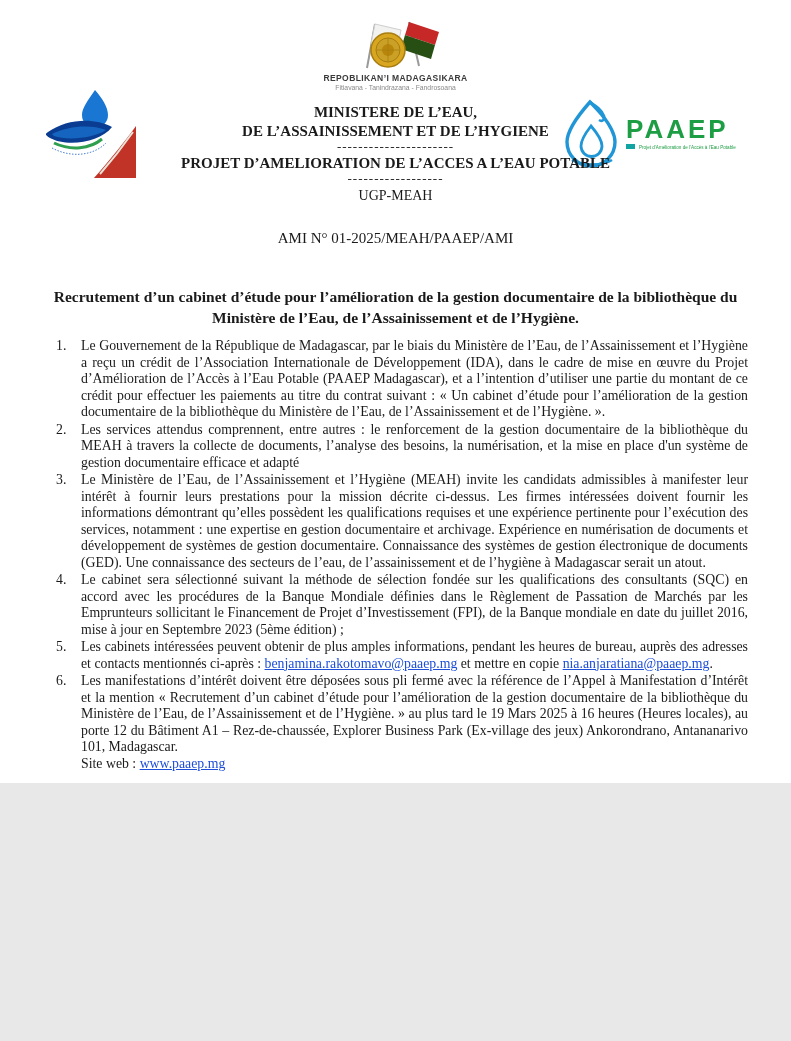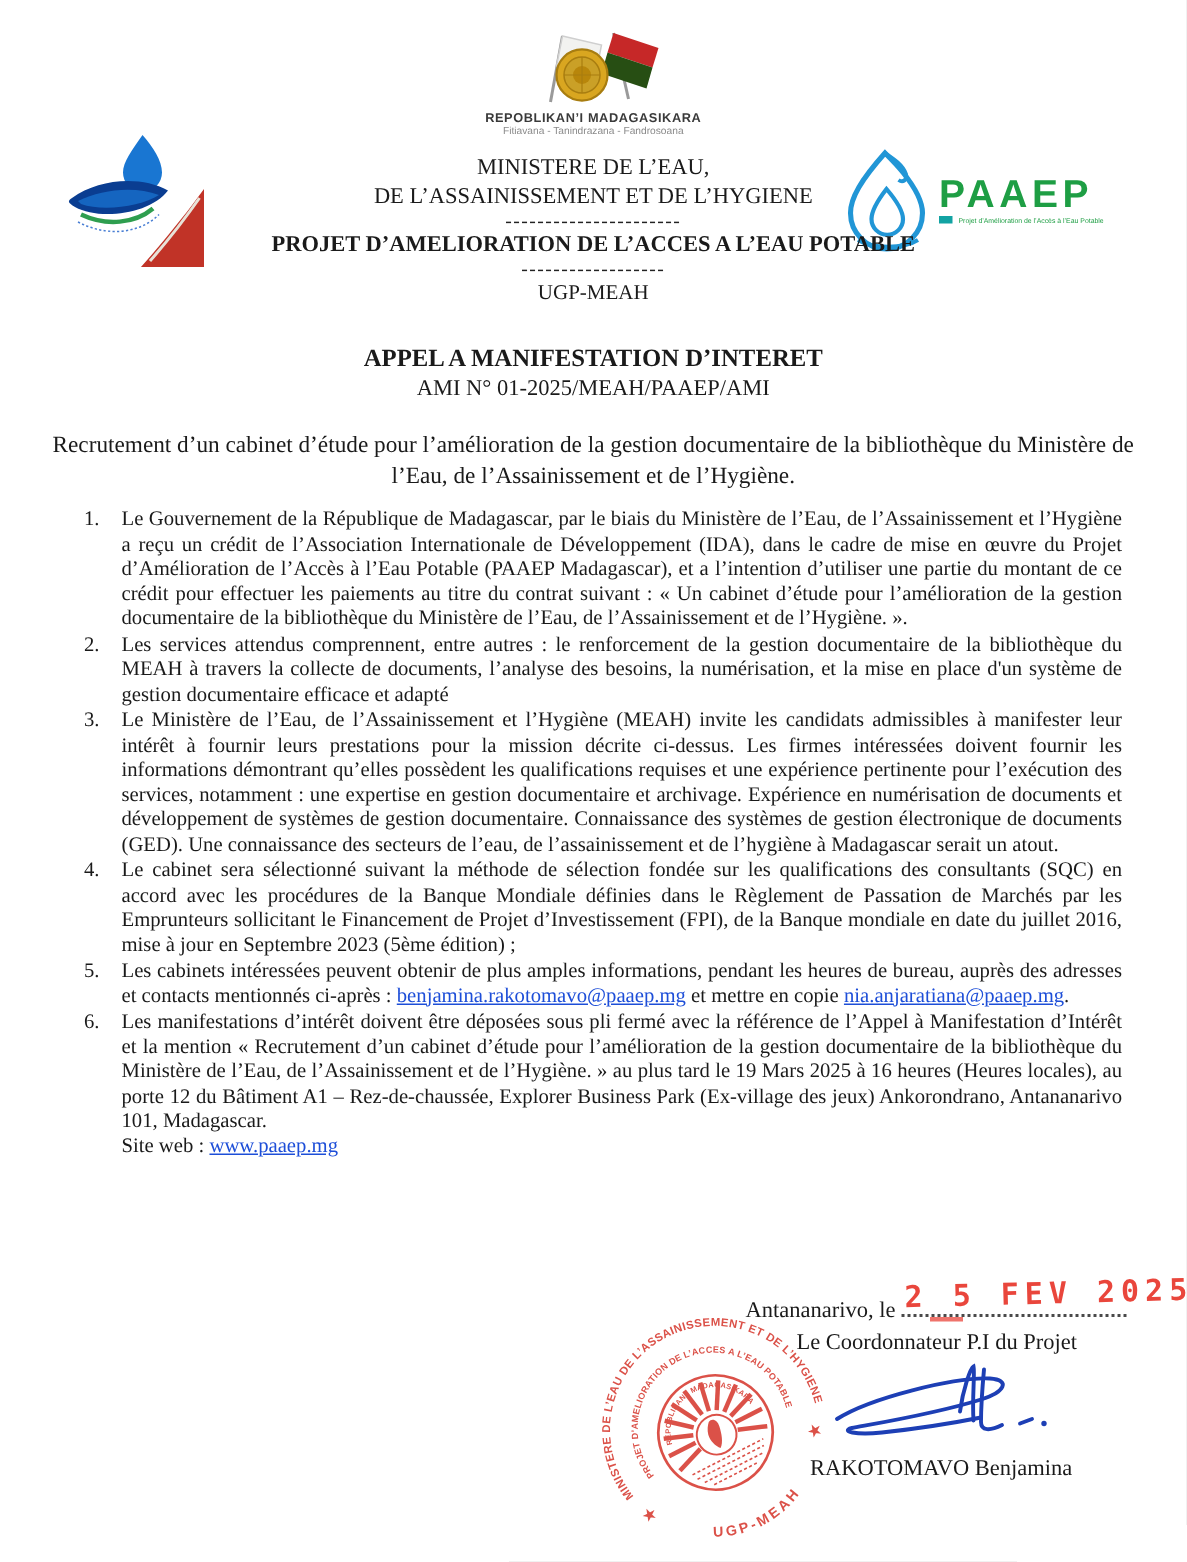--- a/index.html
+++ b/index.html
@@ -1,42 +1,42 @@
 <!DOCTYPE html>
 <html><head>
 <meta charset="utf-8">
 <style>
   html,body{margin:0;padding:0;background:#e8e8e8;}
   .page{
-    position:relative; width:791px; height:1041px; margin:0 auto;
+    position:relative; width:791px; height:783px; margin:0 auto;
     background:#ffffff; overflow:hidden;
     font-family:"Liberation Serif","DejaVu Serif",serif;
     color:#1a1a1a;
   }
   
   .emblem{position:absolute; top:20px; left:0; width:791px; text-align:center;}
   .emblem svg{display:block; margin:0 auto;}
   .emblem-country{font-family:"Liberation Sans",sans-serif; font-size:8.5px; font-weight:bold; color:#3a3a3a; letter-spacing:.4px; margin-top:1px;}
   .emblem-motto{font-family:"Liberation Sans",sans-serif; font-size:6.8px; color:#8a8a8a; margin-top:1px;}
   
   .meah-logo{position:absolute; top:86px; left:38px;}
   .paaep-logo{position:absolute; top:98px; left:560px;}
   
   .ministry-block{position:absolute; top:103px; left:0; width:791px; text-align:center; line-height:19px;}
-  .min-bold{font-size:15px; font-weight:normal;}
+  .min-bold{font-size:15px; font-weight:bold;}
   .sep{font-size:13px; line-height:11px; letter-spacing:1px; color:#222;}
   .project-line{font-size:15px; font-weight:bold; width:440px; margin:2px auto 0;}
   .unit-line{font-size:14px; margin-top:2px;}
   .appel-block{position:absolute; top:228px; left:0; width:791px; text-align:center;}
   .appel-title{font-size:16.5px; font-weight:bold; line-height:21px;}
   .appel-ref{font-size:15px; line-height:20px;}
   
   .doc-title{
     position:absolute; top:286px; left:28px; width:735px;
-    text-align:center; font-size:15.5px; font-weight:normal; line-height:21px;
+    text-align:center; font-size:15.5px; font-weight:bold; line-height:21px;
   }
   
   .items{position:absolute; top:338px; left:47px; width:701px;}
   .item{display:flex; margin:0 0 1px 0;}
   .num{width:25px; padding-left:9px; flex:none; font-size:13.8px; line-height:16.5px;}
   .txt{flex:1; text-align:justify; font-size:13.8px; line-height:16.5px;}
   .b{font-weight:normal;}
   .lnk{color:#1d4ed8; text-decoration:underline;}
   
   .closing{position:absolute; top:854px; left:0; width:791px; height:200px;}
@@ -102,21 +102,20 @@
   <div class="ministry-block">
     <div class="min-bold">MINISTERE DE L’EAU,</div>
     <div class="min-bold">DE L’ASSAINISSEMENT ET DE L’HYGIENE</div>
     <div class="sep">----------------------</div>
     <div class="project-line">PROJET D’AMELIORATION DE L’ACCES A L’EAU POTABLE</div>
     <div class="sep">------------------</div>
     <div class="unit-line">UGP-MEAH</div>
   </div>
 
   <div class="appel-block">
-    <div class="appel-title">APPEL A MANIFESTATION D’INTERET</div>
     <div class="appel-ref">AMI N° 01-2025/MEAH/PAAEP/AMI</div>
   </div>
 
   <div class="doc-title">Recrutement d’un cabinet d’étude pour l’amélioration de la gestion documentaire de la bibliothèque du Ministère de l’Eau, de l’Assainissement et de l’Hygiène.</div>
 
   <div class="items">
     <div class="item">
       <span class="num">1.</span>
       <div class="txt"><span>Le Gouvernement de la République de Madagascar, par le biais du Ministère de l’Eau, de l’Assainissement et l’Hygiène a reçu un crédit de l’Association Internationale de Développement (IDA), dans le cadre de mise en œuvre du Projet d’Amélioration de l’Accès à l’Eau Potable (PAAEP Madagascar), et a l’intention d’utiliser une partie du montant de ce crédit pour effectuer les paiements au titre du contrat suivant : </span><span class="b">« Un cabinet d’étude pour l’amélioration de la gestion documentaire de la bibliothèque du Ministère de l’Eau, de l’Assainissement et de l’Hygiène. »</span><span>.</span></div>
     </div>

